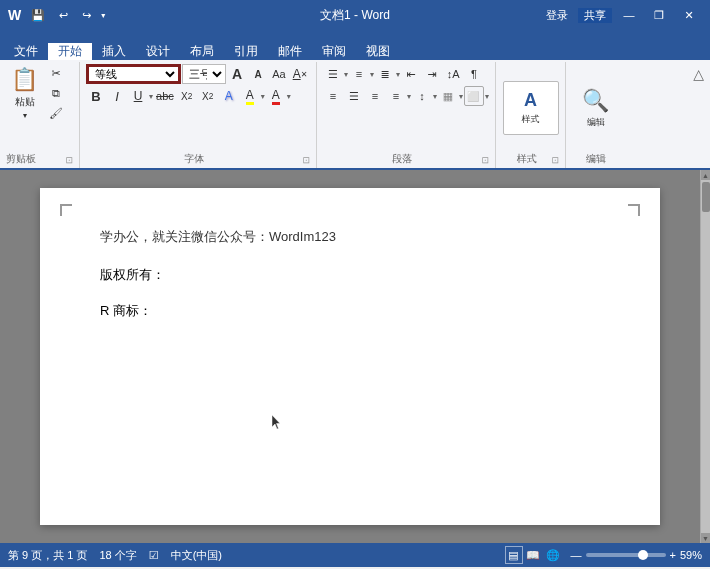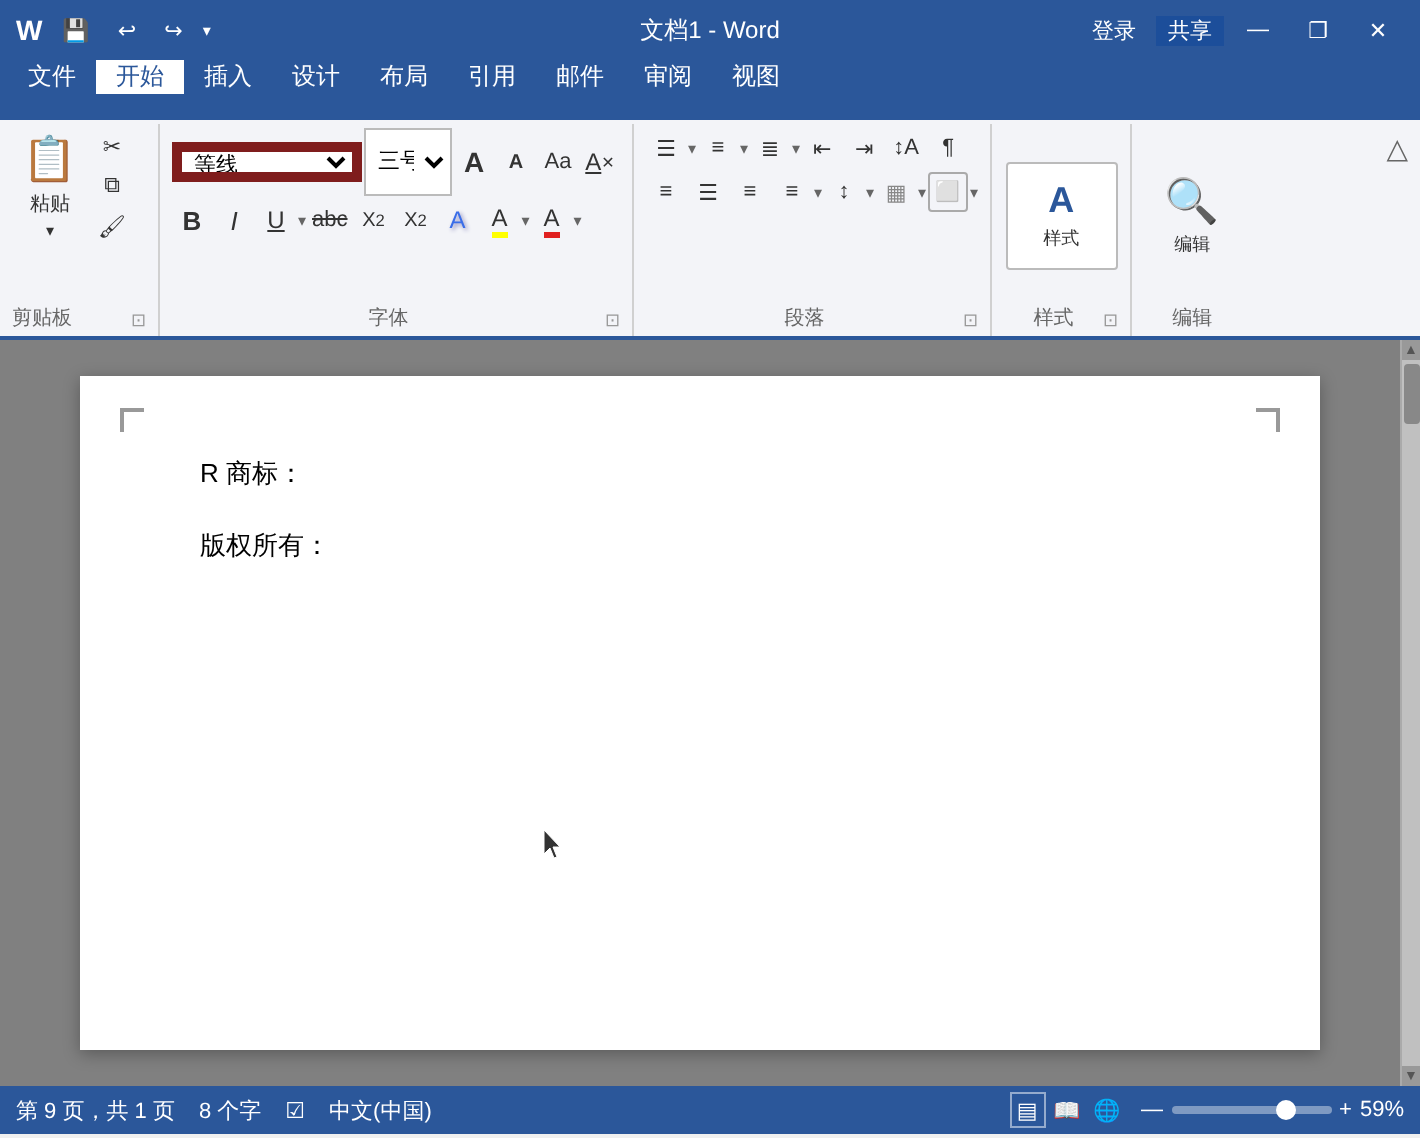--- a/index.html
+++ b/index.html
@@ -19,34 +19,34 @@
     .title-bar-center { position: absolute; left: 50%; transform: translateX(-50%); color: #ffffff; font-size: 12px; }
     .title-bar-right { display: flex; align-items: center; gap: 4px; margin-left: auto; justify-content: flex-end; }
     .undo-btn, .redo-btn, .save-btn { color: white; font-size: 11px; cursor: pointer; padding: 2px 4px; }
     .title-btn { width: 26px; height: 26px; display: flex; align-items: center; justify-content: center; color: white; cursor: pointer; font-size: 11px; }
 
     
     .menu-bar {
       background: #2b579a;
       height: 30px;
       display: flex;
-      align-items: flex-start;
+      align-items: flex-end;
       padding: 0 4px;
     }
     .menu-item {
       color: white;
       padding: 0 10px;
       display: flex;
       align-items: center;
       font-size: 12px;
       cursor: pointer;
     }
     .menu-item.active { background: white; color: #2b579a; }
-    .font-select { width: 95px; height: 20px; font-size: 11px; border: 5px solid #7f1d1d; background: white; padding: 0 2px; }
-    .font-size-select { width: 50px; height: 34px; font-size: 11px; border: 1px solid #bbb; background: white; padding: 0 2px; }
+    .font-select { width: 95px; height: 20px; font-size: 11px; border: 3px solid #7f1d1d; background: white; padding: 0 2px; }
+    .font-size-select { width: 50px; height: 20px; font-size: 11px; border: 1px solid #bbb; background: white; padding: 0 2px; }
     .page {
       background: white;
       width: 640px;
       min-height: 340px;
       box-shadow: 0 2px 8px rgba(0,0,0,0.3);
       padding: 40px 60px;
       position: relative;
     }
 
     
@@ -301,42 +301,43 @@
   </div>
 </div>
 
 <div style="display:flex; height:calc(569px - 30px - 30px - 112px - 24px); background:#808080; overflow:hidden;">
   <div style="flex:1; display:flex; justify-content:center; padding:18px; overflow:auto;">
     <div class="page" style="width:620px; min-height:310px;">
 
       <div style="position:absolute; top:16px; left:20px; width:12px; height:12px; border-top:2px solid #999; border-left:2px solid #999;"></div>
       <div style="position:absolute; top:16px; right:20px; width:12px; height:12px; border-top:2px solid #999; border-right:2px solid #999;"></div>
 
+      <p style="margin-bottom:20px; font-size:13px; color:#333;">学办公，就关注微信公众号：WordIm123</p>
+      <p style="margin-bottom:18px; font-size:13px;">版权所有：</p>
       <p style="margin-bottom:18px; font-size:13px;">R 商标：</p>
-      <p style="margin-bottom:18px; font-size:13px;">版权所有：</p>
 
       <div style="position:absolute; top:225px; left:230px; width:14px; height:14px; pointer-events:none;">
         <svg width="14" height="18" viewBox="0 0 14 18">
           <path d="M2 2 L2 14 L5 11 L7 16 L8.5 15.5 L6.5 10.5 L10 10.5 Z" fill="#333" stroke="white" stroke-width="0.5"></path>
         </svg>
       </div>
     </div>
   </div>
 
   <div style="width:10px; background:#c0c0c0; border-left:1px solid #aaa; display:flex; flex-direction:column; align-items:center;">
     <div style="width:10px; height:10px; background:#999; display:flex; align-items:center; justify-content:center; font-size:7px; color:#555; cursor:pointer;">▲</div>
     <div style="width:8px; height:30px; background:#888; border-radius:2px; margin-top:2px;"></div>
     <div style="flex:1;"></div>
     <div style="width:10px; height:10px; background:#999; display:flex; align-items:center; justify-content:center; font-size:7px; color:#555; cursor:pointer;">▼</div>
   </div>
 </div>
 
 <div class="status-bar">
   <span>第 9 页，共 1 页</span>
-  <span>8 个字</span>
+  <span>18 个字</span>
   <span>☑</span>
   <span>中文(中国)</span>
 
   <div class="status-right">
 
     <div class="view-btns">
       <div class="view-btn" style="border:1px solid rgba(255,255,255,0.5);">▤</div>
       <div class="view-btn">📖</div>
       <div class="view-btn">🌐</div>
     </div>

